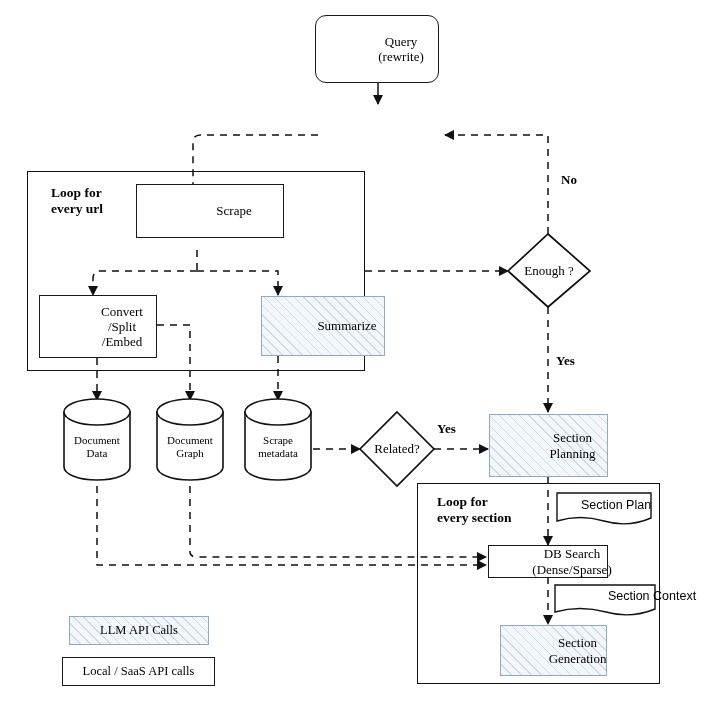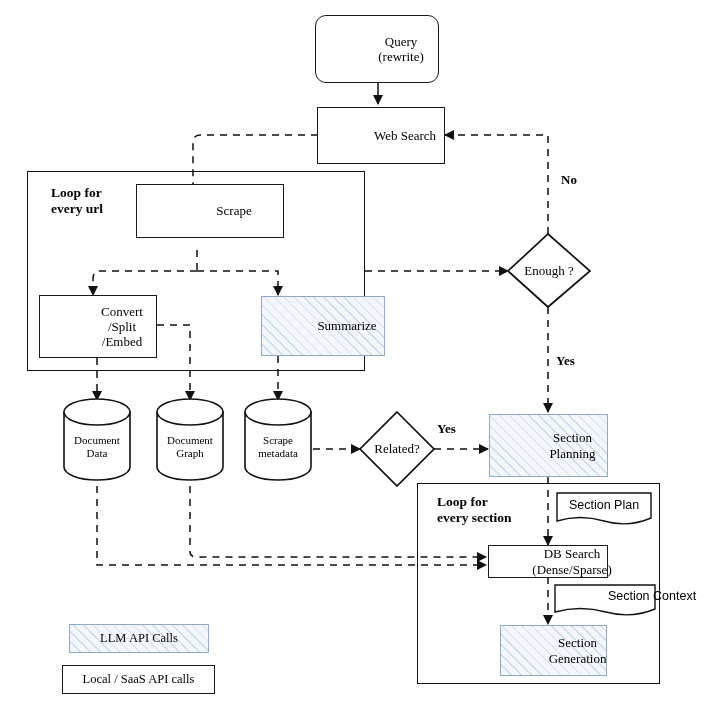--- a/index.html
+++ b/index.html
@@ -115,21 +115,20 @@
   }
   .legend-item {
     position: absolute;
     box-sizing: border-box;
     display: flex;
     align-items: center;
     justify-content: center;
     font-family: "Liberation Serif", serif;
     font-size: 12.5px;
     color: #000;
-    margin-top: 8px;
   }
   .multiline { white-space: pre-line; }
   .leftish { text-align: left; }
 </style>
 </head>
 <body>
 
 <div id="canvas">
 
   <svg class="layer" viewBox="0 0 711 704">
@@ -199,21 +198,20 @@
   <div class="looplabel leftish" style="left:51px; top:185px;">Loop for
 every url</div>
 
   <div class="loopbox" style="left:417px; top:483px; width:243px; height:201px;"></div>
   <div class="looplabel leftish" style="left:437px; top:494px;">Loop for
 every section</div>
 
   <div class="node proc rounded multiline" style="left:315px; top:15px; width:124px; height:68px;">Query
 (rewrite)</div>
 
-  <div class="node proc" style="left:317px; top:107px; width:128px; height:57px;">Web Search</div>
 
   <div class="node proc" style="left:136px; top:184px; width:148px; height:54px;">Scrape</div>
 
   <div class="node proc multiline" style="left:39px; top:295px; width:118px; height:63px;">Convert
 /Split
 /Embed</div>
 
   <div class="node llm" style="left:217px; top:296px; width:124px; height:60px;margin-left:44px;">Summarize</div>
 
   <div class="node llm multiline" style="left:489px; top:414px; width:119px; height:63px;">Section
@@ -239,21 +237,21 @@
   <div class="cyl-wrap" style="left:157px; top:412px; width:66px; height:68px;">
     <div class="cyl-text" style="top:22px;">Document
 Graph</div>
   </div>
   <div class="cyl-wrap" style="left:245px; top:412px; width:66px; height:68px;">
     <div class="cyl-text" style="top:22px;">Scrape
 metadata</div>
   </div>
 
   <div class="doc-wrap" style="left:557px; top:493px; width:94px; height:30px;">
-    <div class="doc-text" style="top:5px;">Section Plan</div>
+    <div class="doc-text" style="top:5px;margin-left:12px;">Section Plan</div>
   </div>
   <div class="doc-wrap" style="left:555px; top:585px; width:100px; height:30px;margin-left:47px;">
     <div class="doc-text" style="top:4px;">Section Context</div>
   </div>
 
   <div class="edgelabel" style="left:561px; top:172px;">No</div>
   <div class="edgelabel" style="left:556px; top:353px;">Yes</div>
   <div class="edgelabel" style="left:437px; top:421px;">Yes</div>
 
   <div class="legend-item llm" style="left:69px; top:616px; width:140px; height:29px;">LLM API Calls</div>

